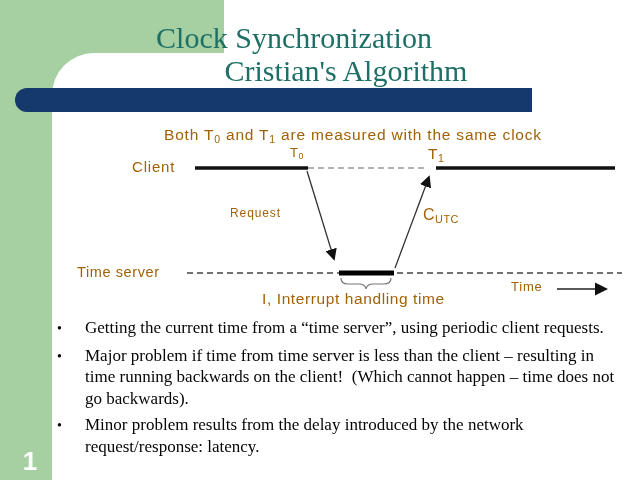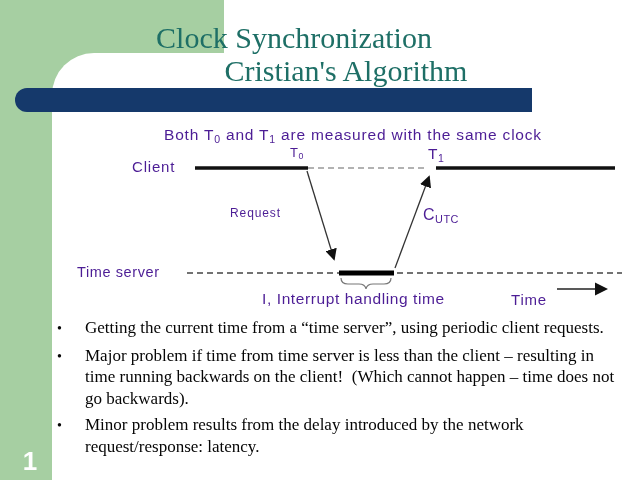--- a/index.html
+++ b/index.html
@@ -17,32 +17,32 @@
 
   
   .title-block{left:0;top:21px;width:520px;color:#1e6f66;
                font-family:"Liberation Serif",serif;font-size:30px;line-height:33px;}
   .title-line{width:640px;text-align:center;white-space:nowrap;}
   .title-line.l1{transform:translateX(-26px);}
   .title-line.l2{transform:translateX(26px);}
 
   
   svg.diagram{left:0;top:0;width:640px;height:480px;pointer-events:none;}
-  .dlbl{position:absolute;color:#4c1d95;font-family:"Liberation Sans",sans-serif;
+  .dlbl{position:absolute;color:#a16207;font-family:"Liberation Sans",sans-serif;
         white-space:nowrap;}
   .dlbl sub{font-size:0.68em;line-height:0;position:relative;top:0.24em;vertical-align:baseline;}
   .caption{left:164px;top:126px;font-size:15.5px;letter-spacing:0.8px;}
   .client-lbl{left:132px;top:158px;font-size:15px;letter-spacing:0.8px;}
   .t0-lbl{left:290px;top:145px;font-size:13px;letter-spacing:0.5px;}
   .t1-lbl{left:428px;top:145px;font-size:15.5px;letter-spacing:0.5px;}
   .request-lbl{left:230px;top:206px;font-size:12px;letter-spacing:0.9px;}
   .cutc-lbl{left:423px;top:206px;font-size:16px;letter-spacing:0.5px;}
   .server-lbl{left:77px;top:264px;font-size:14.5px;letter-spacing:0.6px;}
   .interrupt-lbl{left:262px;top:290px;font-size:15.5px;letter-spacing:0.6px;}
-  .time-lbl{left:511px;top:279px;font-size:15px;letter-spacing:0.8px;margin-top:12px;}
+  .time-lbl{left:511px;top:279px;font-size:13px;letter-spacing:0.8px;}
 
   
   .bullets{left:57px;top:317px;width:568px;color:#050505;
            font-family:"Liberation Serif",serif;font-size:17px;line-height:21.5px;}
   .bullet-item{display:flex;margin-bottom:5px;}
   .bullet-dot{width:28px;flex:0 0 28px;font-size:14px;padding-top:1px;}
   .bullet-text{flex:1;max-width:540px;white-space:pre-wrap;}
   .bullet-text .lead{font-weight:normal;}
 
   

